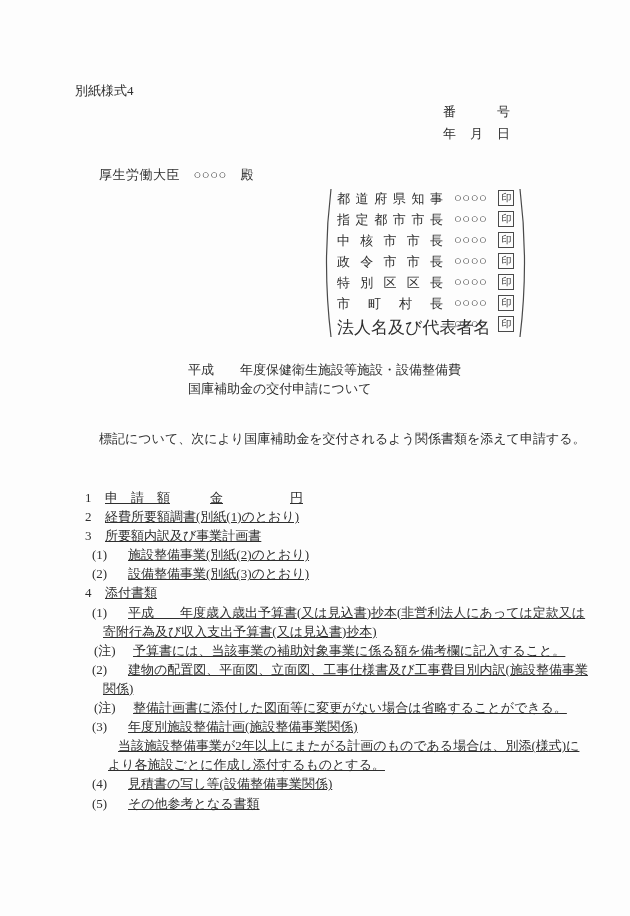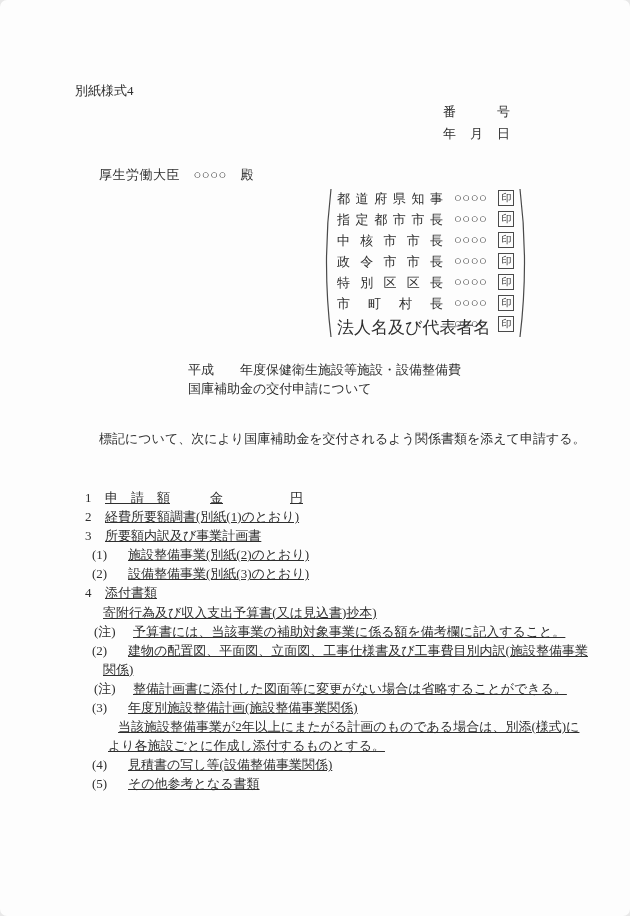--- a/index.html
+++ b/index.html
@@ -4,21 +4,20 @@
 <style>
   html,body{margin:0;padding:0;background:#e8e8e8;}
   .page{
     position:relative;
     width:630px;height:916px;
     background:#fdfdfd;
     font-family:"Liberation Serif","DejaVu Serif",serif;
     color:#2f2f2f;
     font-size:13px;
     overflow:hidden;
-    border-radius:7px;
   }
   .abs{position:absolute;white-space:nowrap;}
 
   .form-label{left:75px;top:82px;}
 
   .num-block{left:443px;top:101px;width:67px;}
   .num-row{display:flex;justify-content:space-between;line-height:22px;}
 
   .addressee{left:99px;top:166px;letter-spacing:.5px;}
 
@@ -145,20 +144,23 @@
     </div>
     <div class="line lv2">
       <span class="marker">(1)</span><span>施設整備事業(別紙(2)のとおり)</span>
     </div>
     <div class="line lv2">
       <span class="marker">(2)</span><span>設備整備事業(別紙(3)のとおり)</span>
     </div>
     <div class="line lv1">
       <span class="marker">4</span><span>添付書類</span>
     </div>
+    <div class="line lv2">
+      <span class="marker">(1)</span><span>平成　　年度歳入歳出予算書(又は見込書)抄本(非営利法人にあっては定款又は</span>
+    </div>
     <div class="line cont1">
       <span>寄附行為及び収入支出予算書(又は見込書)抄本)</span>
     </div>
     <div class="line note">
       <span class="marker">(注)</span><span>予算書には、当該事業の補助対象事業に係る額を備考欄に記入すること。</span>
     </div>
     <div class="line lv2">
       <span class="marker">(2)</span><span>建物の配置図、平面図、立面図、工事仕様書及び工事費目別内訳(施設整備事業</span>
     </div>
     <div class="line cont1">

